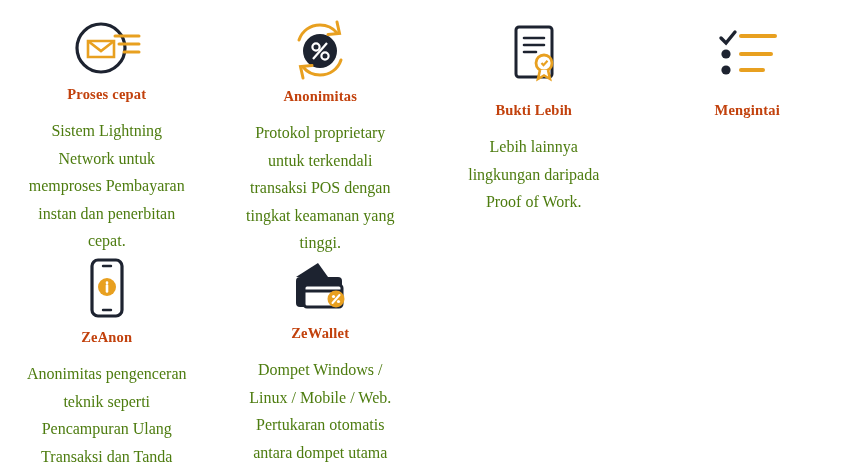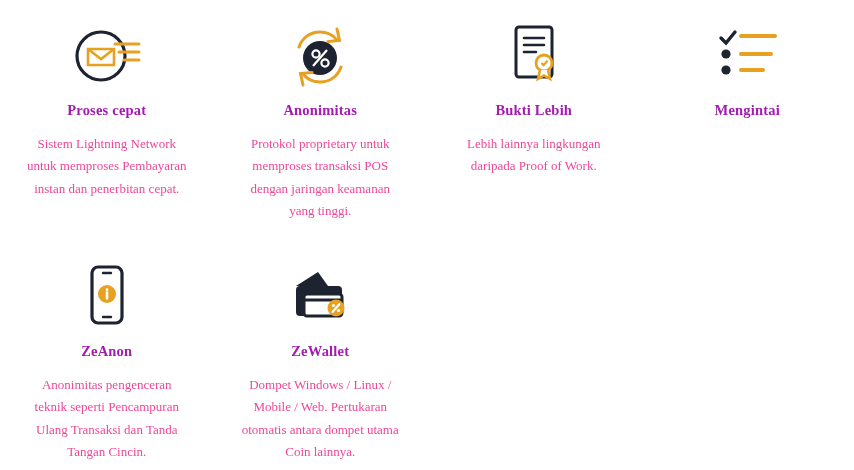--- a/index.html
+++ b/index.html
@@ -34,30 +34,30 @@
     display: flex;
     align-items: center;
     justify-content: center;
     margin-bottom: 4px;
   }
   .feature-icon svg { display: block; }
   .feature-title {
     font-family: "Liberation Serif", serif;
     font-weight: bold;
     font-size: 14.5px;
-    color: #a21caf;
+    color: #c2410c;
     letter-spacing: 0.2px;
     margin-bottom: 14px;
     white-space: nowrap;
   }
   .feature-desc {
     font-family: "Liberation Serif", serif;
-    font-size: 13px;
+    font-size: 16px;
     line-height: 1.72;
-    color: #ec4899;
+    color: #4d7c0f;
   }
   
   .features-grid > .feature:nth-child(n+5) {
     padding-top: 20px;
   }
 </style>
 </head>
 <body>
 
 <div class="features-grid">
@@ -86,21 +86,21 @@
           <path d="M18 64l-2.5-11.5L27 51.5"></path>
         </g>
         <g stroke="#ffffff" stroke-width="2.2" fill="none">
           <circle cx="31" cy="33" r="3.6"></circle>
           <circle cx="40" cy="42" r="3.6"></circle>
           <path d="M28 45l14-16"></path>
         </g>
       </svg>
     </div>
     <div class="feature-title">Anonimitas</div>
-    <div class="feature-desc">Protokol proprietary untuk memproses transaksi POS dengan jaringan keamanan yang tinggi.</div>
+    <div class="feature-desc">Protokol proprietary untuk terkendali transaksi POS dengan tingkat keamanan yang tinggi.</div>
   </div>
 
   <div class="feature">
     <div class="feature-icon">
       <svg width="62" height="70" viewBox="0 0 62 70" fill="none">
         <rect x="13" y="6" width="36" height="50" rx="3" stroke="#1d2330" stroke-width="3" fill="#fff"></rect>
         <path d="M21 17h20M21 24h20M21 31h12" stroke="#1d2330" stroke-width="2.6" stroke-linecap="round"></path>
         <circle cx="41" cy="42" r="8" fill="#fff" stroke="#e8a020" stroke-width="2.8"></circle>
         <path d="M37 49l-2 9 6-3.5 6 3.5-2-9" fill="#fff" stroke="#e8a020" stroke-width="2.6"></path>
         <path d="M38.5 42l2 2.2 4-4.4" stroke="#e8a020" stroke-width="2.2" fill="none"></path>

